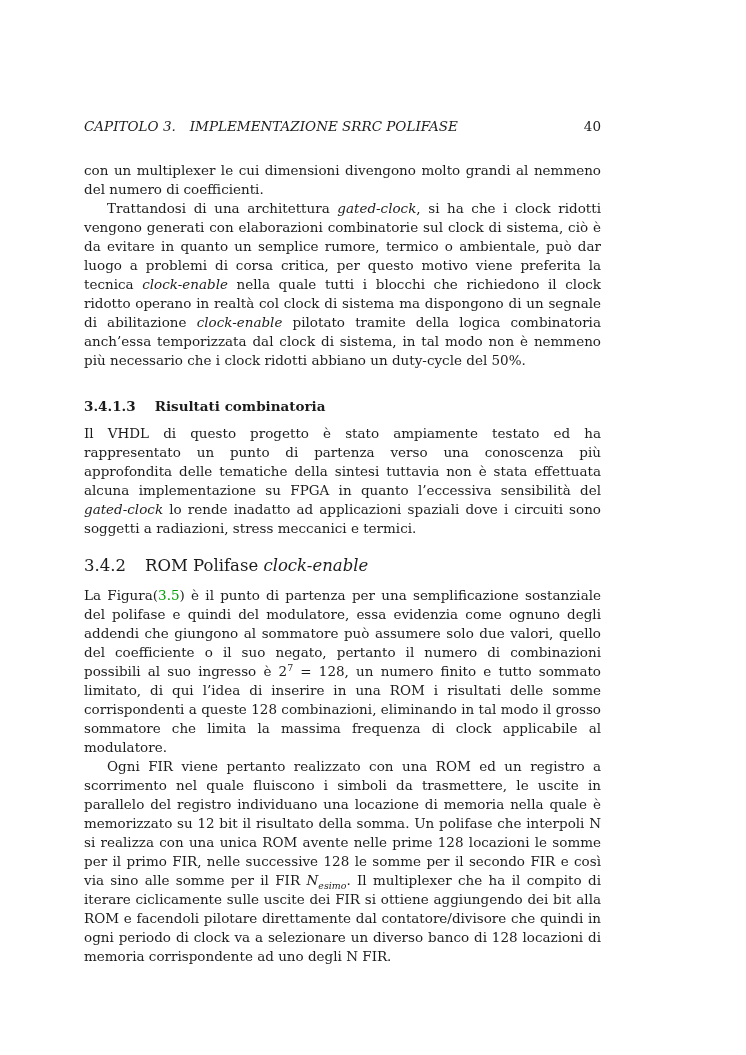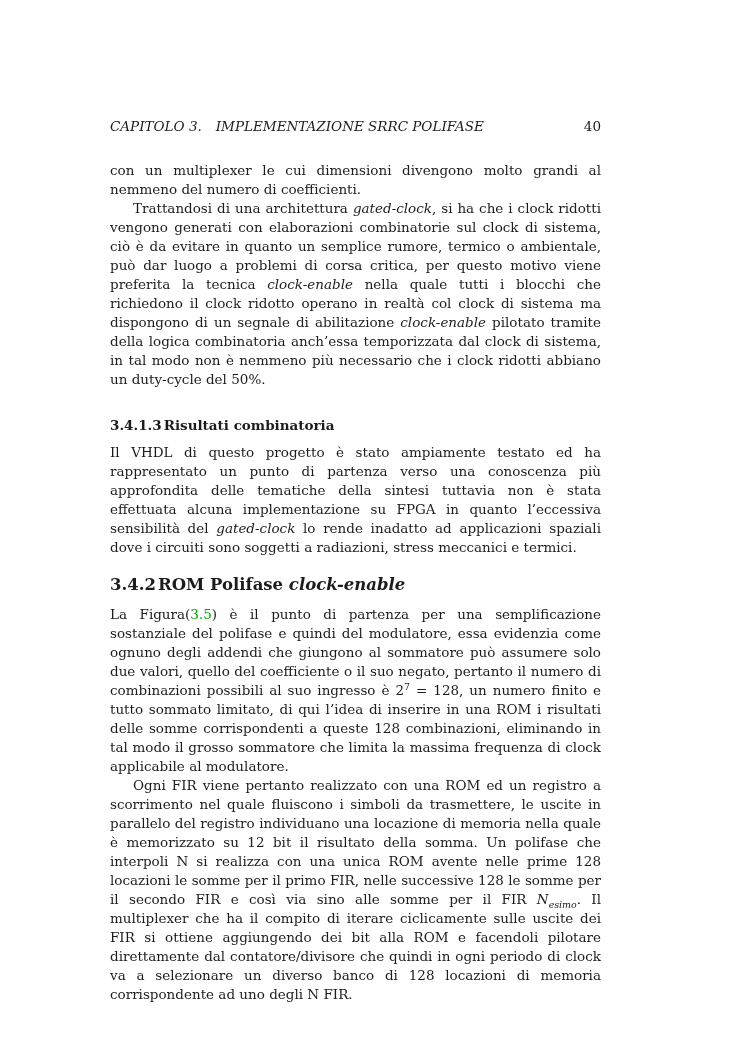--- a/index.html
+++ b/index.html
@@ -1,37 +1,37 @@
 <!DOCTYPE html>
 <html><head>
 <meta charset="utf-8">
 <style>
   html,body{margin:0;padding:0;background:#ffffff;}
   .page{
     position:relative;
     width:746px;height:1055px;
     box-sizing:border-box;
-    padding:118px 145px 0 110px;
+    padding:118px 145px 0 84px;
     background:#ffffff;
     font-family:"DejaVu Serif","Liberation Serif",serif;
     color:#1c1c1c;
     overflow:hidden;
   }
   .running-head{
     display:flex;justify-content:space-between;align-items:baseline;
     font-style:italic;font-size:13.5px;line-height:16px;
   }
   .rh-left .rh-chapter{margin-right:14px;}
   .rh-right{font-style:normal;}
   .body{margin-top:27px;font-size:13.5px;line-height:19px;text-align:justify;}
   p.para{margin:0;}
   p.indent{text-indent:23px;}
   .h3{font-size:13.5px;font-weight:bold;margin:27px 0 8px;text-align:left;line-height:19px;}
-  .h2{font-size:16.5px;font-weight:bold;margin:17px 0 10px;text-align:left;line-height:21px;}
-  .secnum{margin-right:2px;}
+  .h2{font-size:16.5px;font-weight:normal;margin:17px 0 10px;text-align:left;line-height:21px;}
+  .secnum{margin-right:19px;}
   .it{font-style:italic;}
   .sup{vertical-align:super;font-size:70%;line-height:0;}
   .sub{vertical-align:sub;font-size:70%;line-height:0;}
   .ref{cursor:pointer;}
 </style>
 </head>
 <body>
 
 <div class="page">
 

